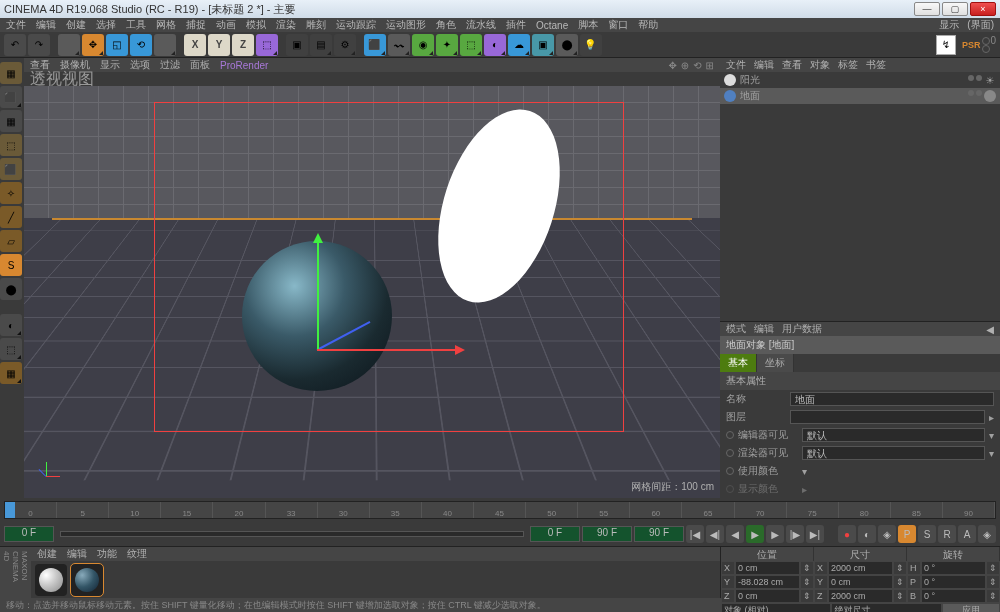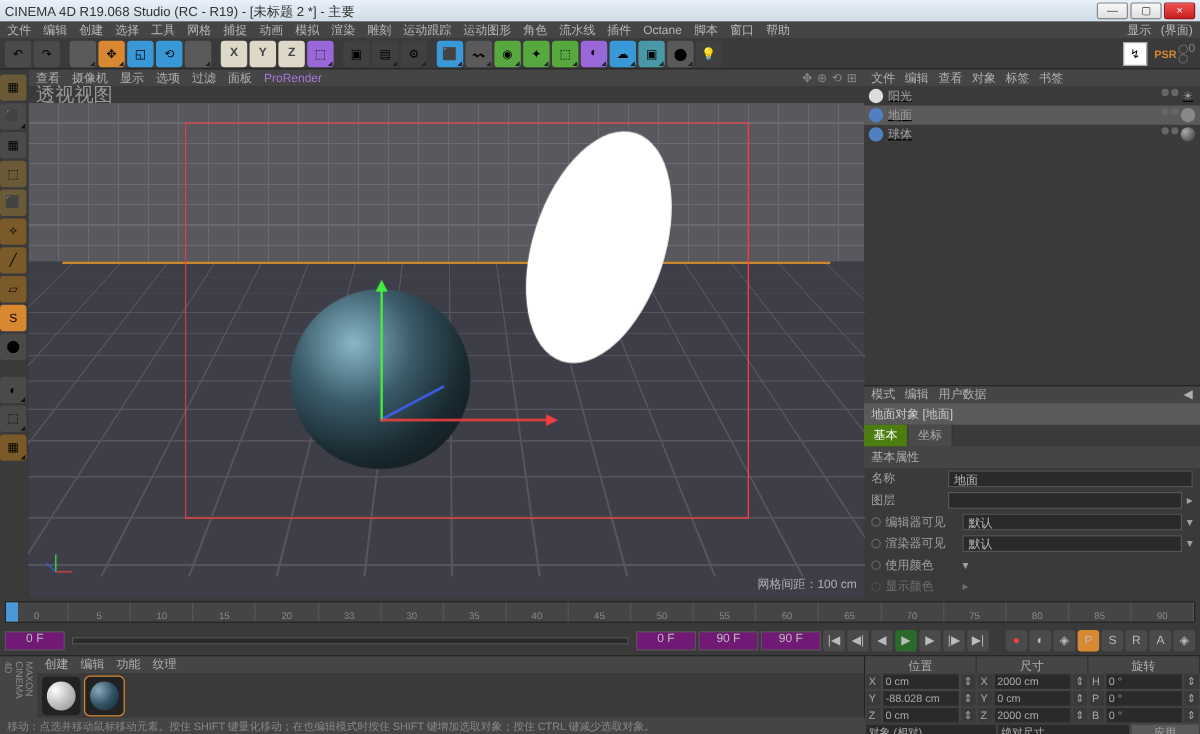--- a/index.html
+++ b/index.html
@@ -52,42 +52,42 @@
 .axis-x::before { content: ""; position: absolute; right: -8px; top: -4px; border-top: 5px solid transparent; border-bottom: 5px solid transparent; border-left: 10px solid #f04040; }
 .axis-z { position: absolute; left: 293px; top: 263px; width: 2px; height: 2px; }
 .axis-z::before { content: ""; position: absolute; width: 60px; height: 2px; background: #4060f0; transform: rotate(-28deg); transform-origin: left; }
 .mini-axes { position: absolute; left: 12px; bottom: 8px; width: 28px; height: 28px; }
 .mini-axes .ly { position: absolute; left: 10px; top: 0; width: 1px; height: 14px; background: #40f040; }
 .mini-axes .lx { position: absolute; left: 10px; top: 14px; width: 14px; height: 1px; background: #f04040; }
 .mini-axes .lz { position: absolute; left: 10px; top: 14px; width: 10px; height: 1px; background: #4060f0; transform: rotate(-135deg); transform-origin: left; }
 .vp-status { position: absolute; right: 6px; bottom: 4px; color: #b0b0b0; font-size: 10px; }
 .right-panels { width: 280px; background: #3a3a3a; display: flex; flex-direction: column; }
 .panel-tabs { height: 14px; background: #454545; display: flex; align-items: center; gap: 8px; padding: 0 6px; color: #b0b0b0; }
-.obj-manager { flex: 0 0 250px; background: #3a3a3a; border-bottom: 1px solid #222; text-decoration: underline; }
+.obj-manager { flex: 0 0 250px; background: #3a3a3a; border-bottom: 1px solid #222; }
 .obj-row { display: flex; align-items: center; height: 16px; padding: 0 4px; gap: 4px; color: #a0a0a0; }
 .obj-icon { width: 12px; height: 12px; border-radius: 50%; }
 .obj-dots { margin-left: auto; display: flex; gap: 2px; }
 .obj-dot { width: 6px; height: 6px; border-radius: 50%; background: #666; }
 .attrib { flex: 1; background: #3a3a3a; }
 .attrib-header { background: #5a5a5a; color: #ccc; padding: 2px 6px; font-size: 10px; }
 .attrib-tabs { display: flex; gap: 0; }
 .attrib-tab { background: #4d7c0f; color: #fff; padding: 2px 8px; font-size: 10px; border-right: 1px solid #333; }
 .attrib-tab.inactive { background: #4a4a4a; color: #aaa; }
 .attrib-section { color: #b0b0b0; padding: 2px 6px; background: #454545; }
 .attrib-row { display: flex; align-items: center; padding: 2px 6px; gap: 4px; color: #a0a0a0; }
 .attrib-label { width: 60px; }
 .attrib-field { flex: 1; background: #2a2a2a; border: 1px solid #555; height: 14px; padding: 0 4px; color: #bbb; }
 .dot-indicator { width: 8px; height: 8px; border: 1px solid #666; border-radius: 50%; }
 .timeline-area { height: 24px; background: #3a3a3a; display: flex; align-items: center; padding: 0 4px; }
 .timeline-ruler { flex: 1; height: 18px; background: #454545; position: relative; border: 1px solid #222; }
 .timeline-ticks { position: absolute; inset: 0; display: flex; }
 .tl-tick { flex: 1; border-right: 1px solid #555; position: relative; color: #888; font-size: 8px; display: flex; align-items: flex-end; justify-content: center; }
 .marker { position: absolute; left: 0; top: 0; bottom: 0; width: 10px; background: #4898d8; }
 .playbar { height: 24px; background: #3a3a3a; display: flex; align-items: center; gap: 2px; padding: 0 4px; }
-.frame-field { width: 50px; height: 16px; background: #701a75; border: 1px solid #555; color: #bbb; text-align: center; }
+.frame-field { width: 50px; height: 16px; background: #14532d; border: 1px solid #555; color: #bbb; text-align: center; }
 .play-slider { flex: 1; height: 6px; background: #2a2a2a; border: 1px solid #555; margin: 0 4px; }
 .play-btn { width: 18px; height: 18px; background: #4a4a4a; border-radius: 3px; display: flex; align-items: center; justify-content: center; color: #bbb; cursor: pointer; }
 .play-btn.go { background: #2a6a2a; }
 .material-bar { height: 52px; background: #3a3a3a; display: flex; border-top: 1px solid #222; }
 .mat-side-label { writing-mode: vertical-rl; background: #454545; color: #888; font-size: 8px; padding: 4px 2px; }
 .mat-content { flex: 1; display: flex; flex-direction: column; }
 .mat-tabs { height: 14px; display: flex; gap: 10px; padding: 0 6px; align-items: center; color: #b0b0b0; background: #454545; }
 .mat-balls { flex: 1; display: flex; align-items: center; gap: 4px; padding: 2px 4px; }
 .mat-ball { width: 32px; height: 32px; border-radius: 4px; background: #222; display: flex; flex-direction: column; align-items: center; justify-content: center; }
 .mat-ball .sphere { width: 24px; height: 24px; border-radius: 50%; }
@@ -269,29 +269,20 @@
       </div>
       <div class="obj-row" style="background:#5a5a5a">
         <div class="obj-icon" style="background:#5080c0"></div>
         <span>地面</span>
         <div class="obj-dots">
             <div class="obj-dot"></div>
             <div class="obj-dot"></div>
             <span style="width:12px;height:12px;background:#888;border-radius:50%;"></span>
           </div>
       </div>
-      <div class="obj-row">
-        <div class="obj-icon" style="background:#5080c0"></div>
-        <span>球体</span>
-        <div class="obj-dots">
-            <div class="obj-dot"></div>
-            <div class="obj-dot"></div>
-            <span style="width:12px;height:12px;background:radial-gradient(circle at 30% 30%,#aaa,#333);border-radius:50%;"></span>
-          </div>
-      </div>
     </div>
 
     <div class="panel-tabs">
       <span>模式</span>
       <span>编辑</span>
       <span>用户数据</span>
       <span style="margin-left:auto;">◀</span>
     </div>
     <div class="attrib">
       <div class="attrib-header">地面对象 [地面]</div>

